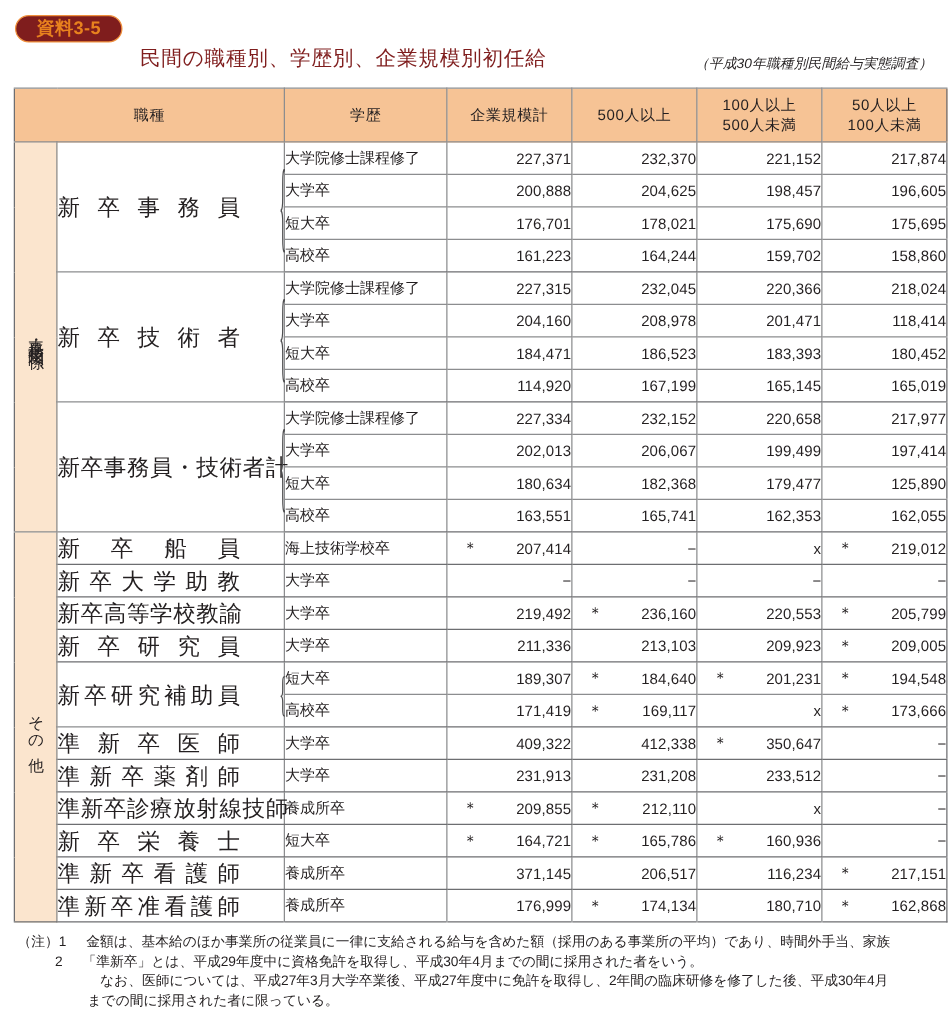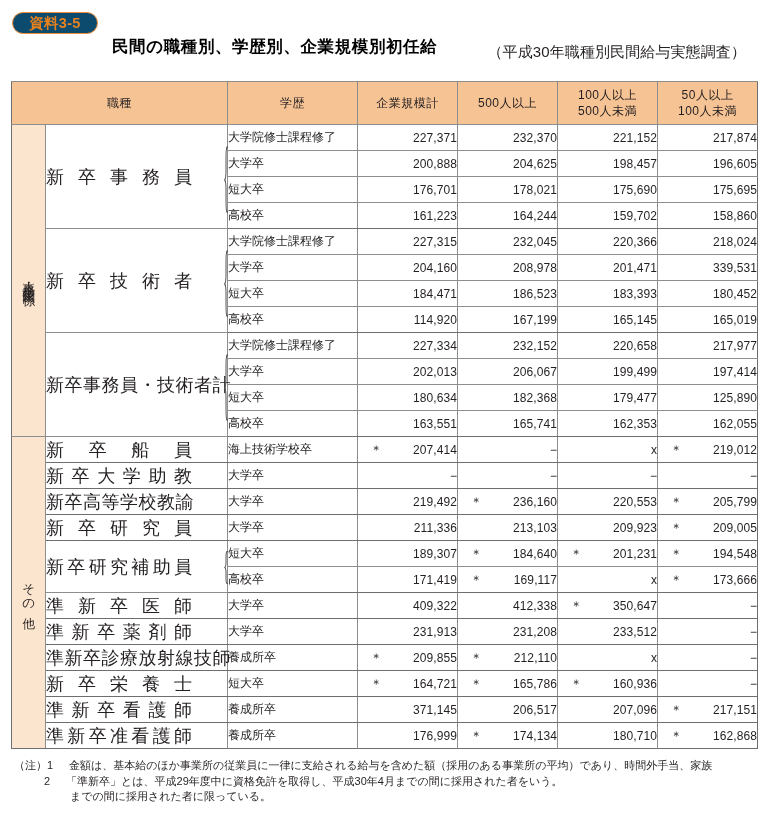--- a/index.html
+++ b/index.html
@@ -33,52 +33,53 @@
   .badge {
     display: inline-flex;
     align-items: center;
     justify-content: center;
     min-width: 86px;
     height: 22px;
     padding: 0 10px;
     box-sizing: border-box;
     border: 1.6px solid #ef8f3c;
     border-radius: 11px;
-    background: #0c4a6e;
+    background: #7f1d1d;
     color: #e8821e;
     font-size: 14.5px;
     font-weight: bold;
     letter-spacing: 0.3px;
     line-height: 1;
   }
   .doc-title {
     font-size: 16.5px;
-    font-weight: bold;
-    color: #000000;
+    font-weight: normal;
+    color: #7f1d1d;
     letter-spacing: 0.6px;
     white-space: nowrap;
     margin-top: 48px;
   }
 
   
   .meta {
     text-align: right;
     padding-right: 6px;
     margin-top: 6px;
   }
   .meta div {
-    font-size: 15px;
+    font-size: 11px;
     line-height: 15px;
     color: #231f20;
     letter-spacing: 0.1px;
+    font-style: italic;
   }
 
   
   .tbl-wrap {
-    margin-top: 22px;
+    margin-top: 11px;
     padding: 0 3px;
   }
   table.data {
     border-collapse: collapse;
     width: 746px;
     table-layout: fixed;
     border: 1.6px solid #6d6e71;
   }
   table.data td, table.data th {
     border: 0.9px solid #8c8d8f;
@@ -321,21 +322,21 @@
             <td class="num"><span>227,315</span></td>
             <td class="num"><span>232,045</span></td>
             <td class="num"><span>220,366</span></td>
             <td class="num"><span>218,024</span></td>
           </tr>
           <tr>
             <td class="edu">大学卒</td>
             <td class="num"><span>204,160</span></td>
             <td class="num"><span>208,978</span></td>
             <td class="num"><span>201,471</span></td>
-            <td class="num"><span>339,531</span></td>
+            <td class="num"><span>118,414</span></td>
           </tr>
           <tr>
             <td class="edu">短大卒</td>
             <td class="num"><span>184,471</span></td>
             <td class="num"><span>186,523</span></td>
             <td class="num"><span>183,393</span></td>
             <td class="num"><span>180,452</span></td>
           </tr>
           <tr class="grp-end">
             <td class="edu">高校卒</td>
@@ -497,21 +498,21 @@
           </tr>
           <tr class="grp-end">
             <td class="job grouped" rowspan="1">
               <div class="job-inner">
                 <span class="job-label spread">準新卒看護師</span>
               </div>
             </td>
             <td class="edu">養成所卒</td>
             <td class="num"><span>371,145</span></td>
             <td class="num"><span>206,517</span></td>
-            <td class="num"><span>207,096</span></td>
+            <td class="num"><span>116,234</span></td>
             <td class="num"><span class="mark">＊</span><span>217,151</span></td>
           </tr>
           <tr class="grp-end">
             <td class="job grouped" rowspan="1">
               <div class="job-inner">
                 <span class="job-label spread">準新卒准看護師</span>
               </div>
             </td>
             <td class="edu">養成所卒</td>
             <td class="num"><span>176,999</span></td>
@@ -528,18 +529,22 @@
         <span class="lead">（注）</span>
         <span class="num-idx">1</span>
         <span class="body">金額は、基本給のほか事業所の従業員に一律に支給される給与を含めた額（採用のある事業所の平均）であり、時間外手当、家族</span>
       </div>
       <div class="note">
         <span class="lead" style="display: inline-block; width: 30px;"></span>
         <span class="num-idx">2</span>
         <span class="body">「準新卒」とは、平成29年度中に資格免許を取得し、平成30年4月までの間に採用された者をいう。</span>
       </div>
       <div class="note">
+        <span class="lead" style="display: inline-block; width: 66px;"></span>
+        <span class="body">なお、医師については、平成27年3月大学卒業後、平成27年度中に免許を取得し、2年間の臨床研修を修了した後、平成30年4月</span>
+      </div>
+      <div class="note">
         <span class="lead" style="display: inline-block; width: 56px;"></span>
         <span class="body">までの間に採用された者に限っている。</span>
       </div>
     </div>
 
 </div>
 
 </body></html>

